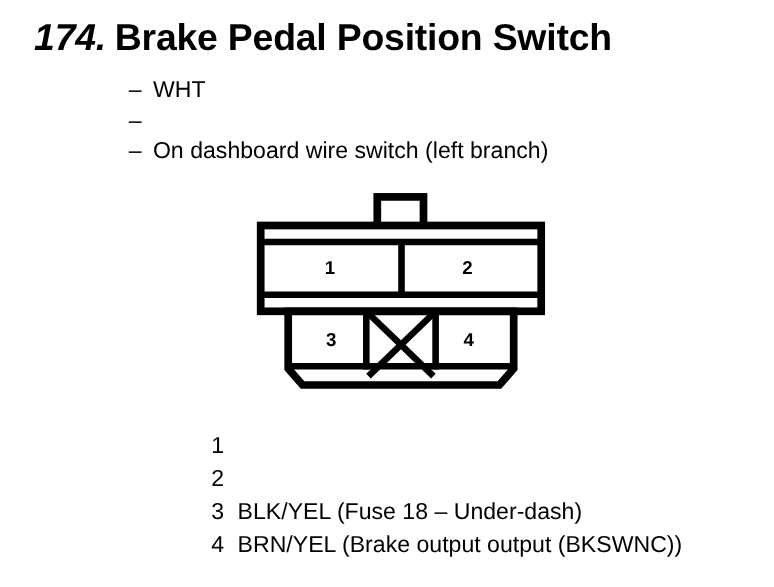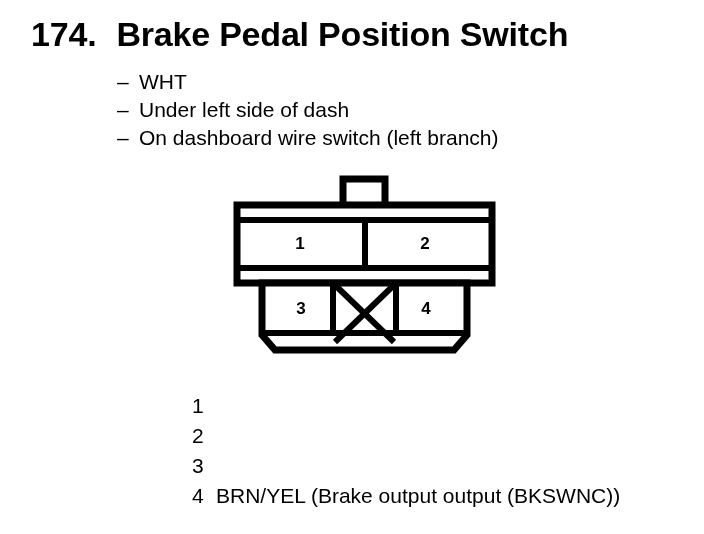--- a/index.html
+++ b/index.html
@@ -22,21 +22,22 @@
     position: absolute;
     left: 31px;
     top: 16px;
     font-size: 34px;
     font-weight: bold;
     letter-spacing: -0.2px;
     white-space: nowrap;
     line-height: 1.1;
   }
   #page-title .num {
-    margin-right: 20px;
+    margin-right: 8px;
+    font-style: italic;
   }
 
   
   #spec-list {
     position: absolute;
     left: 117px;
     top: 68px;
     font-size: 21px;
     line-height: 28px;
   }
@@ -95,21 +96,20 @@
   <span class="num">174.</span><span>Brake Pedal Position Switch</span>
 </div>
 
 <div id="spec-list">
   <div class="spec-row">
     <span class="dash">–</span>
     <span>WHT</span>
   </div>
   <div class="spec-row">
     <span class="dash">–</span>
-    <span>Under left side of dash</span>
   </div>
   <div class="spec-row">
     <span class="dash">–</span>
     <span>On dashboard wire switch (left branch)</span>
   </div>
 </div>
 
 <div id="connector">
   <svg width="272" height="192" viewBox="0 0 272 192" xmlns="http://www.w3.org/2000/svg">
 
@@ -144,18 +144,19 @@
 
 <div id="pin-legend">
   <div class="legend-row">
     <span class="legend-num">1</span>
   </div>
   <div class="legend-row">
     <span class="legend-num">2</span>
   </div>
   <div class="legend-row">
     <span class="legend-num">3</span>
+    <span>BLK/YEL (Fuse 18 – Under-dash)</span>
   </div>
   <div class="legend-row">
     <span class="legend-num">4</span>
     <span>BRN/YEL (Brake output output (BKSWNC))</span>
   </div>
 </div>
 
 </body></html>

